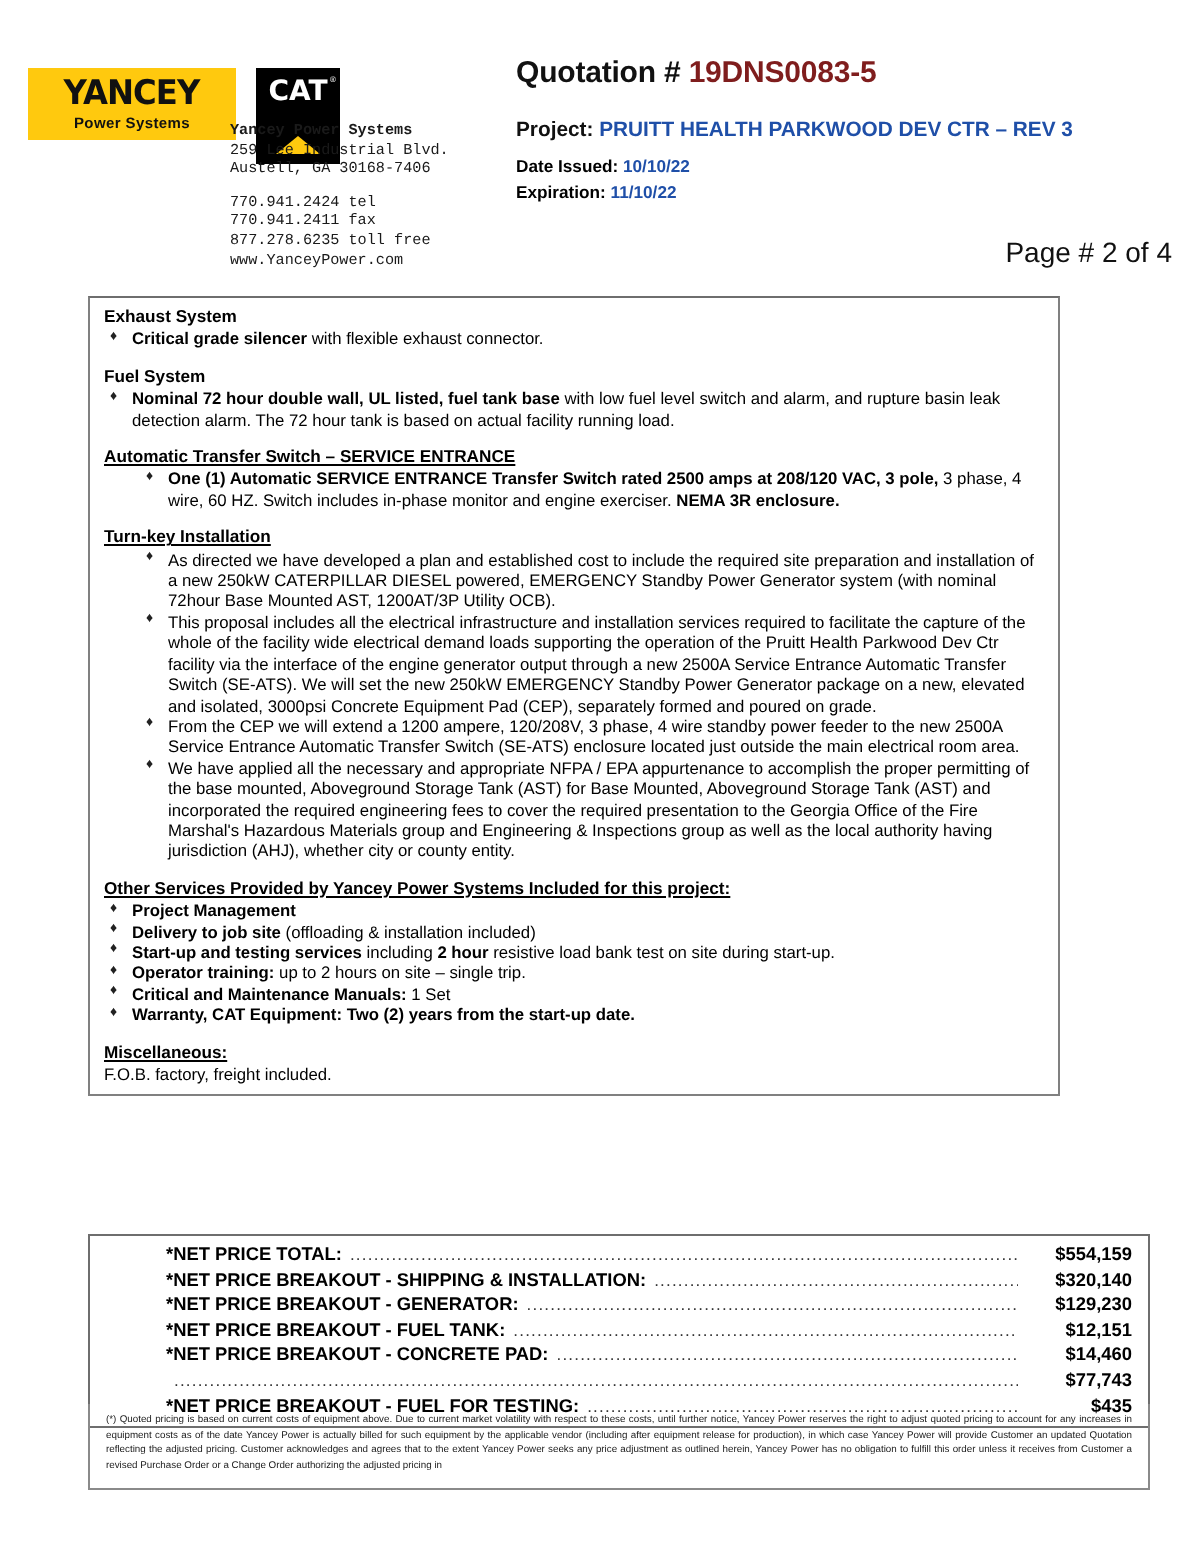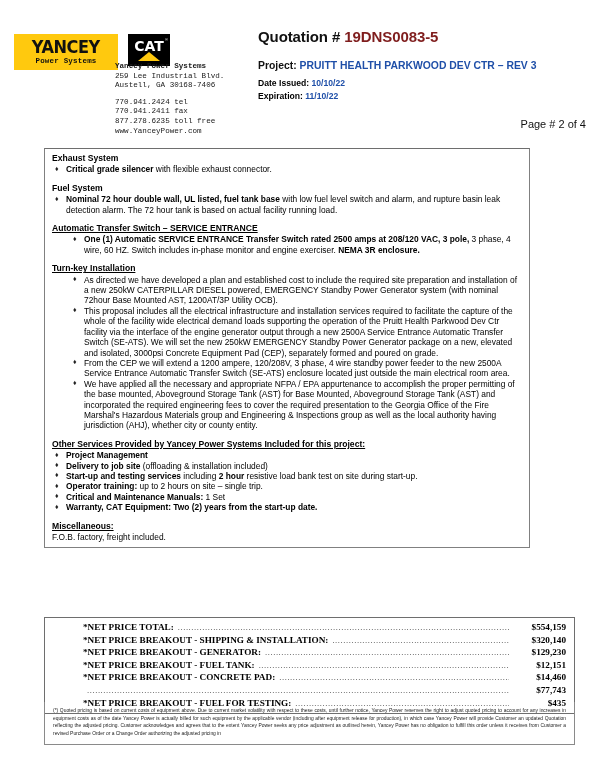--- a/index.html
+++ b/index.html
@@ -44,30 +44,30 @@
   }
   .yancey-word {
     font-family: "DejaVu Sans", sans-serif;
     font-weight: bold;
     font-size: 17px;
     letter-spacing: -0.5px;
     color: #111;
     transform: scaleX(0.95);
   }
   .yancey-sub {
-    font-family: Liberation Mono, monospace;
+    font-family: Liberation Sans, sans-serif;
     font-weight: bold;
     font-size: 7.5px;
     color: #111;
     margin-top: 2px;
     letter-spacing: 0.2px;
   }
   .cat-logo {
     width: 42px;
-    height: 32px;
+    height: 48px;
     background: #000000;
     margin-left: 10px;
     position: relative;
     display: flex;
     align-items: flex-start;
     justify-content: center;
   }
   .cat-word {
     color: #ffffff;
     font-family: "DejaVu Sans", sans-serif;
@@ -133,21 +133,21 @@
     font-size: 8.6px;
     font-weight: bold;
     line-height: 12px;
     margin-bottom: 1px;
   }
   .meta-line .val { color: #1F4FA8; }
   .page-num {
     position: absolute;
     right: 14px;
     top: 118px;
-    font-size: 11px;
+    font-size: 14px;
     color: #111;
     text-align: center;
   }
 
   
   .content-box {
     position: absolute;
     left: 44px;
     top: 148px;
     width: 486px;
@@ -200,21 +200,20 @@
     padding: 3px 8px 4px 8px;
   }
   .price-row {
     display: flex;
     align-items: baseline;
     font-size: 9.2px;
     font-weight: bold;
     line-height: 12.6px;
     white-space: nowrap;
     padding-left: 30px;
-    font-family: Liberation Serif, serif;
   }
   .price-label { flex: 0 0 auto; }
   .price-dots {
     flex: 1 1 auto;
     overflow: hidden;
     white-space: nowrap;
     font-size: 8.5px;
     font-weight: normal;
     letter-spacing: 0.6px;
     margin: 0 3px 0 4px;

